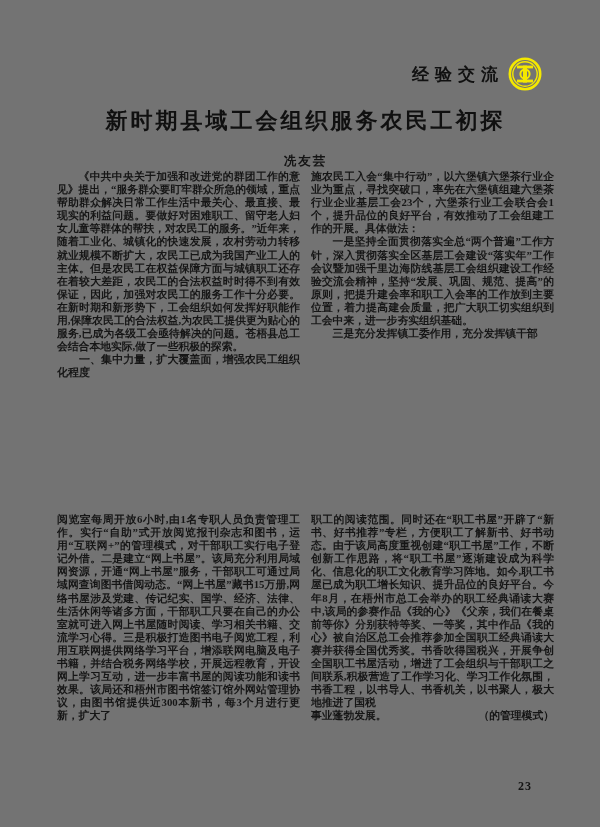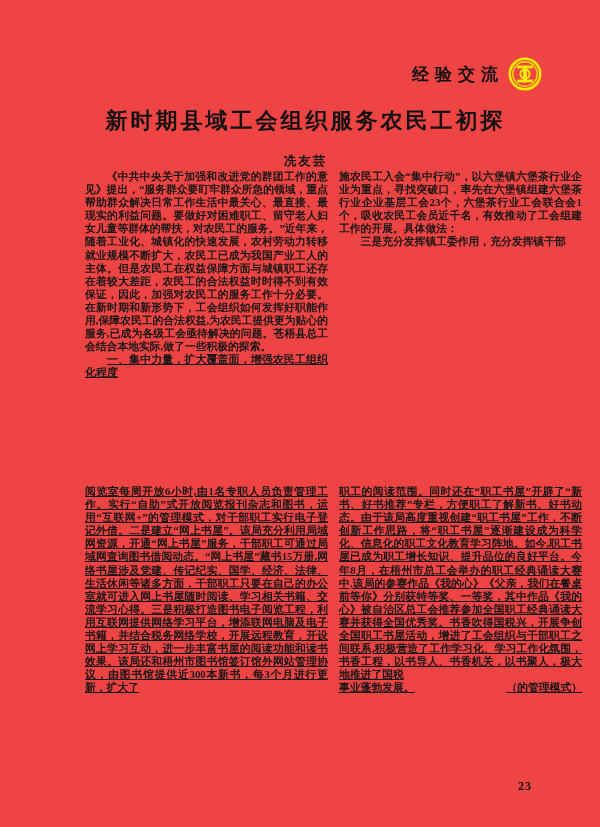--- a/index.html
+++ b/index.html
@@ -2,21 +2,21 @@
 <html><head>
 <meta charset="utf-8">
 <style>
   * { margin: 0; padding: 0; box-sizing: border-box; }
   html, body { background: #e8e8e8; }
   body { font-family: "Liberation Serif", "DejaVu Serif", serif; }
   .page {
     position: relative;
     width: 600px; height: 827px;
     margin: 0 auto;
-    background: #ef4444;
+    background: #737373;
     color: #151515;
     overflow: hidden;
   }
   
   .header {
     position: absolute; top: 57px; right: 58px;
     display: flex; align-items: center; gap: 4px;
   }
   .section-label {
     font-family: "Liberation Sans", "DejaVu Sans", sans-serif;
@@ -28,33 +28,33 @@
   .article-title {
     font-family: "Liberation Sans", "DejaVu Sans", sans-serif;
     font-weight: bold; font-size: 22px; letter-spacing: 3px; color: #101010;
     white-space: nowrap;
   }
   .article-author {
     margin-top: 17px;
     font-weight: bold; font-size: 12.5px; letter-spacing: 2px;
   }
   
-  .columns { position: absolute; left: 57px; width: 497px; display: flex; gap: 11px; margin-left: 28px; }
+  .columns { position: absolute; left: 57px; width: 497px; display: flex; gap: 11px; }
   .columns.top { top: 170px; height: 306px; }
-  .columns.bottom { top: 485px; height: 268px; text-decoration: underline; }
+  .columns.bottom { top: 513px; height: 268px; }
   .col { width: 243px; overflow: hidden; }
   .col p, .col h3 {
     font-size: 10.8px; line-height: 13.1px;
     text-align: justify; text-justify: inter-ideograph;
     font-weight: 600; color: #161616;
   }
   .col p.indent, .col h3 { text-indent: 2em; }
   .col h3 {
     font-family: "Liberation Sans", "DejaVu Sans", sans-serif;
-    font-weight: bold; font-size: 11px; text-decoration: underline;
+    font-weight: bold; font-size: 11px;
   }
   .lastline { display: flex; justify-content: space-between; gap: 16px; }
   .lastline span { font-size: 10.8px; line-height: 13.1px; font-weight: 600; }
   
   .divider {
     position: absolute; left: 57px; top: 477px; width: 497px;
     border-top: 2.5px solid #111;
   }
   .cont-tab {
     display: inline-block;
@@ -89,21 +89,22 @@
     <div class="article-title">新时期县域工会组织服务农民工初探</div>
     <div class="article-author">冼友芸</div>
   </div>
 
   <div class="columns top">
     <div class="col">
       <p class="indent">《中共中央关于加强和改进党的群团工作的意见》提出，“服务群众要盯牢群众所急的领域，重点帮助群众解决日常工作生活中最关心、最直接、最现实的利益问题。要做好对困难职工、留守老人妇女儿童等群体的帮扶，对农民工的服务。”近年来，随着工业化、城镇化的快速发展，农村劳动力转移就业规模不断扩大，农民工已成为我国产业工人的主体。但是农民工在权益保障方面与城镇职工还存在着较大差距，农民工的合法权益时时得不到有效保证，因此，加强对农民工的服务工作十分必要。在新时期和新形势下，工会组织如何发挥好职能作用,保障农民工的合法权益,为农民工提供更为贴心的服务,已成为各级工会亟待解决的问题。苍梧县总工会结合本地实际,做了一些积极的探索。</p>
       <h3>一、集中力量，扩大覆盖面，增强农民工组织化程度</h3>
     </div>
     <div class="col">
-      <p>施农民工入会“集中行动”，以六堡镇六堡茶行业企业为重点，寻找突破口，率先在六堡镇组建六堡茶行业企业基层工会23个，六堡茶行业工会联合会1个，吸收农民工会员近千名，有效推动了工会组建工作的开展。具体做法：</p>
+      <p>施农民工入会“集中行动”，以六堡镇六堡茶行业企业为重点，寻找突破口，率先在六堡镇组建六堡茶行业企业基层工会23个，六堡茶行业工会联合会1个，提升品位的良好平台，有效推动了工会组建工作的开展。具体做法：</p>
+      <p class="indent">一是坚持全面贯彻落实全总“两个普遍”工作方针，深入贯彻落实全区基层工会建设“落实年”工作会议暨加强千里边海防线基层工会组织建设工作经验交流会精神，坚持“发展、巩固、规范、提高”的原则，把提升建会率和职工入会率的工作放到主要位置，着力提高建会质量，把广大职工切实组织到工会中来，进一步夯实组织基础。</p>
       <p class="indent">三是充分发挥镇工委作用，充分发挥镇干部</p>
     </div>
   </div>
 
 
   <div class="columns bottom">
     <div class="col">
       <p>阅览室每周开放6小时,由1名专职人员负责管理工作。实行“自助”式开放阅览报刊杂志和图书，运用“互联网+”的管理模式，对干部职工实行电子登记外借。二是建立“网上书屋”。该局充分利用局域网资源，开通“网上书屋”服务，干部职工可通过局域网查询图书借阅动态。“网上书屋”藏书15万册,网络书屋涉及党建、传记纪实、国学、经济、法律、生活休闲等诸多方面，干部职工只要在自己的办公室就可进入网上书屋随时阅读、学习相关书籍、交流学习心得。三是积极打造图书电子阅览工程，利用互联网提供网络学习平台，增添联网电脑及电子书籍，并结合税务网络学校，开展远程教育，开设网上学习互动，进一步丰富书屋的阅读功能和读书效果。该局还和梧州市图书馆签订馆外网站管理协议，由图书馆提供近300本新书，每3个月进行更新，扩大了</p>
     </div>
     <div class="col">

